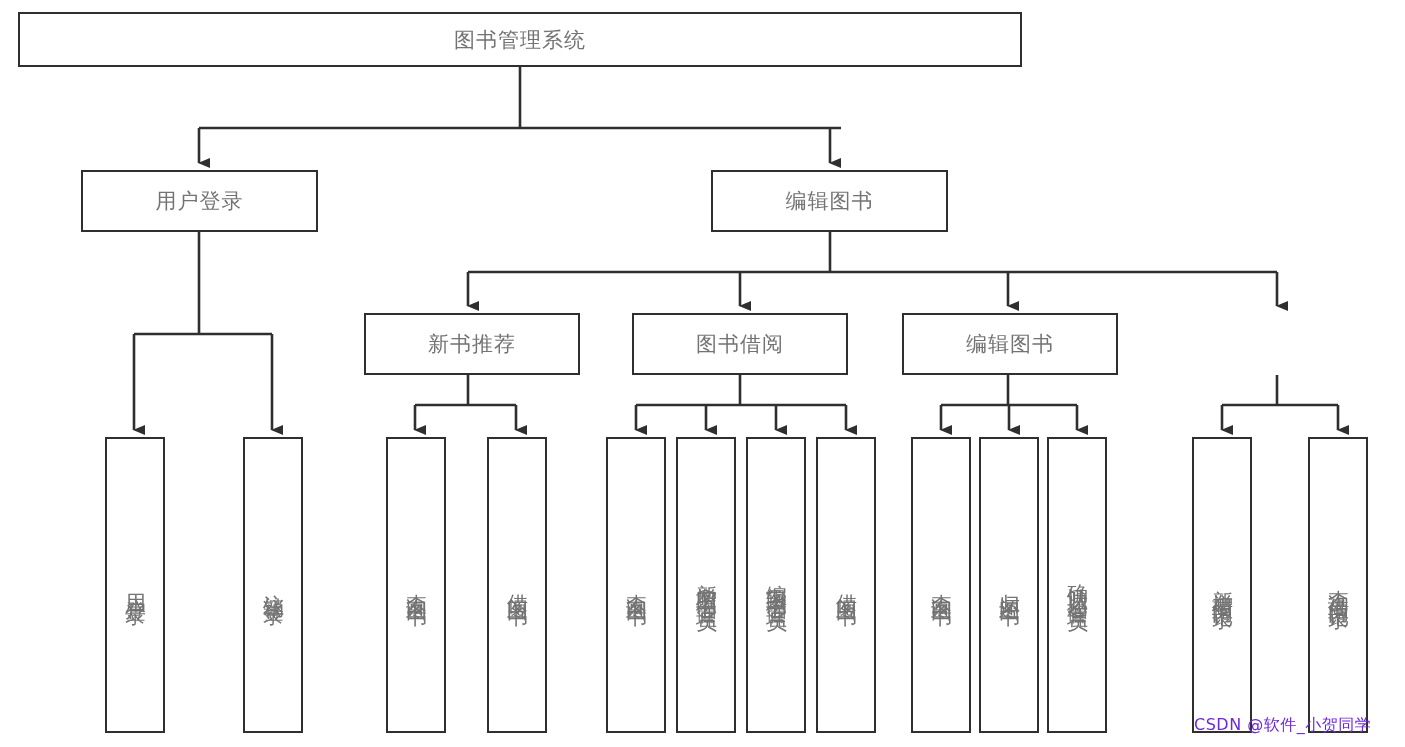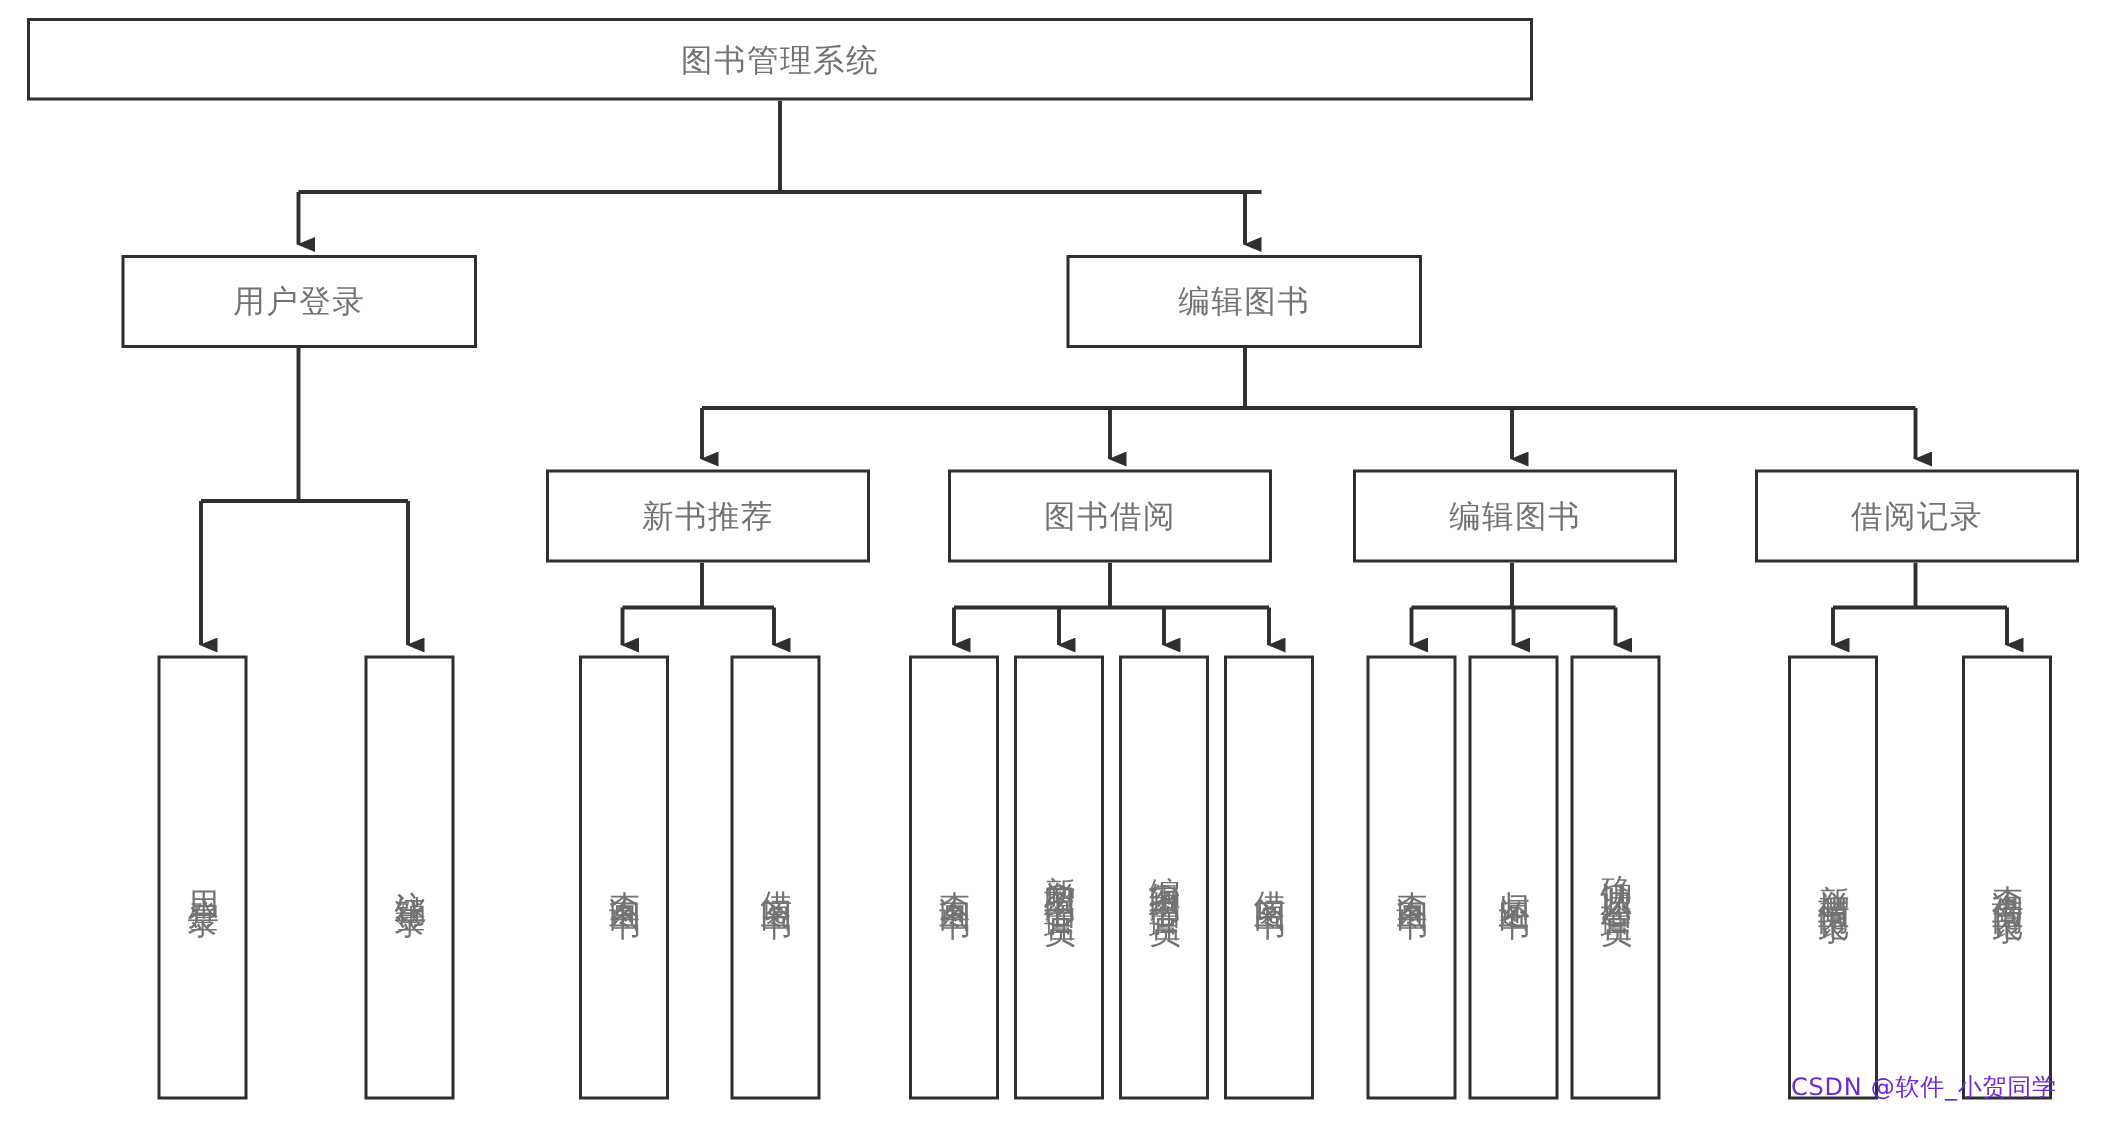--- a/index.html
+++ b/index.html
@@ -125,23 +125,20 @@
 
   <div class="node h" style="left:364px; top:313px; width:216px; height:62px;">
     <span>新书推荐</span>
   </div>
   <div class="node h" style="left:632px; top:313px; width:216px; height:62px;">
     <span>图书借阅</span>
   </div>
   <div class="node h" style="left:902px; top:313px; width:216px; height:62px;">
     <span>编辑图书</span>
   </div>
-  <div class="node h" style="left:1170px; top:313px; width:216px; height:62px;">
-    <span>借阅记录</span>
-  </div>
 
   <div class="node v" style="left:105px; top:437px; width:60px; height:296px;">
     <span class="vtext">用户登录</span>
   </div>
   <div class="node v" style="left:243px; top:437px; width:60px; height:296px;">
     <span class="vtext">注销登录</span>
   </div>
 
   <div class="node v" style="left:386px; top:437px; width:60px; height:296px;">
     <span class="vtext">查询图书</span>

